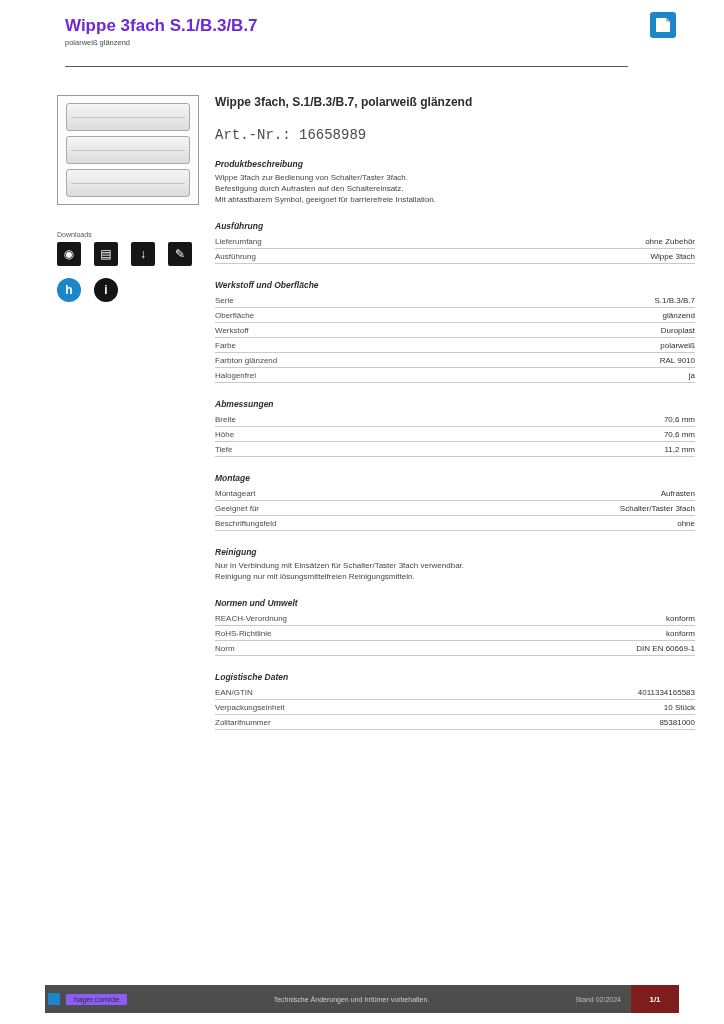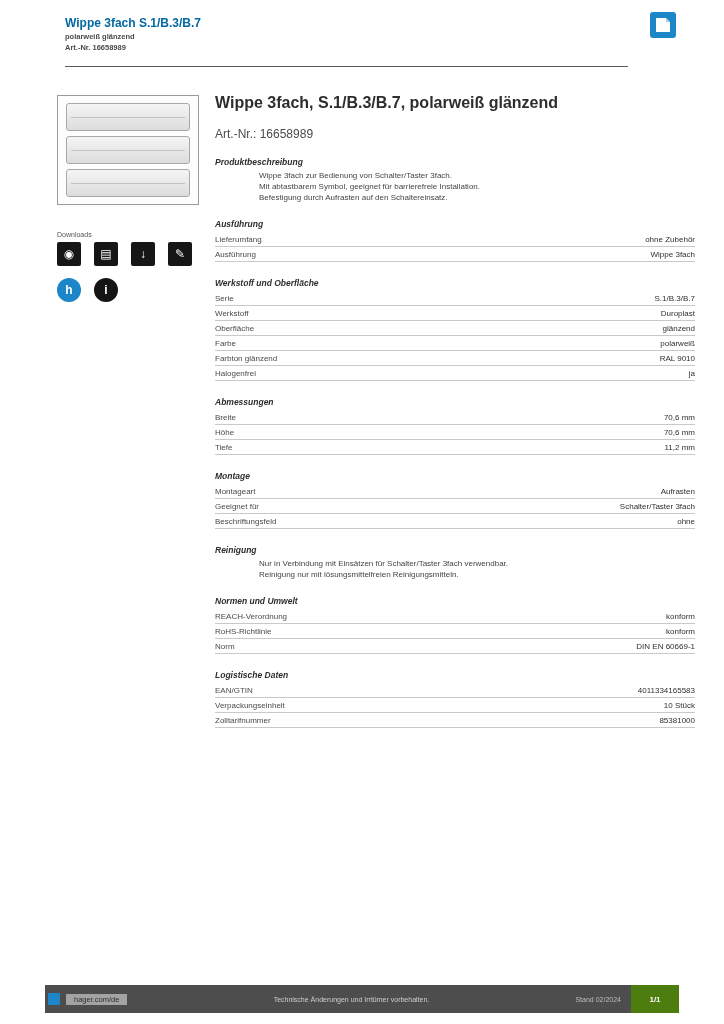--- a/index.html
+++ b/index.html
@@ -1,63 +1,62 @@
 <!DOCTYPE html>
 <html><head>
 <meta charset="utf-8">
 <style>
   * { margin:0; padding:0; box-sizing:border-box; }
   html,body { width:724px; height:1024px; background:#ffffff; overflow:hidden; }
   body { font-family:"Liberation Sans", sans-serif; color:#3a3a3a; position:relative; }
 
   
   .hdr { position:absolute; left:65px; top:16px; width:565px; }
-  .hdr-title { font-size:12px; font-weight:bold; color:#0369a1; }
-  .hdr-sub { font-size:7.5px; color:#4a4a4a; margin-top:2px;font-weight:bold; }
+  .hdr-title { font-size:17px; font-weight:bold; color:#6d28d9; }
+  .hdr-sub { font-size:7.5px; color:#4a4a4a; margin-top:2px; }
   .hdr-rule { position:absolute; left:65px; top:66px; width:563px; height:1px; background:#5a5a5a; }
   .logo { position:absolute; right:48px; top:12px; width:26px; height:26px; }
   .logo svg { width:100%; height:100%; display:block; }
 
   
   .aside { position:absolute; left:57px; top:95px; width:145px; }
   .product-image { width:142px; height:110px; border:1px solid #9a9a9a; background:#fdfdfd; padding:7px 8px; display:flex; flex-direction:column; gap:5px; }
   .rocker { flex:1; background:linear-gradient(#f5f5f5,#dcdcdc); border:1px solid #a8a8a8; border-radius:3px; position:relative; }
   .rocker::after { content:""; position:absolute; left:4px; right:4px; top:50%; height:1px; background:#c2c2c2; }
   .dl-label { font-size:7px; color:#555; margin-top:26px; margin-bottom:4px; }
   .icon-row { display:flex; gap:13px; margin-bottom:12px; }
   .sq-icon { width:24px; height:24px; background:#161616; border-radius:2px; color:#ffffff; display:flex; align-items:center; justify-content:center; font-size:12px; cursor:pointer; }
   .rd-icon { width:24px; height:24px; border-radius:50%; color:#ffffff; display:flex; align-items:center; justify-content:center; font-size:12px; font-weight:bold; cursor:pointer; }
   .rd-blue { background:#1d86c8; }
   .rd-dark { background:#141414; }
 
   
   .main { position:absolute; left:215px; top:95px; width:480px; }
-  .title { font-size:16px; font-weight:bold; color:#2d2d2d; line-height:15px; }
-  .artline { font-size:12px; color:#4a4a4a; margin-top:17px; }
+  .title { font-size:12px; font-weight:bold; color:#2d2d2d; line-height:15px; }
+  .artline { font-size:14px; color:#4a4a4a; margin-top:17px;font-family:Liberation Mono, monospace; }
   .sec-head { font-size:8.5px; font-weight:bold; color:#2d2d2d; margin-top:16px; margin-bottom:3px;font-style:italic; }
-  .para { font-size:8px; line-height:11px; color:#454545;margin-left:44px; }
+  .para { font-size:8px; line-height:11px; color:#454545; }
   .spec-row { display:flex; justify-content:space-between; align-items:flex-end; font-size:8px; padding:3px 0 2px 0; border-bottom:1px solid #c9c9c9; }
   .spec-label { color:#4a4a4a; }
   .spec-value { color:#2f2f2f; text-align:right; }
 
   
   .footer { position:absolute; left:45px; right:45px; bottom:11px; height:28px; background:#4d4d4d; display:flex; align-items:center; }
   .ftr-accent { width:12px; height:12px; background:#1d86c8; margin-left:3px; flex:0 0 auto; }
-  .site-box { background:#a3a3a3; color:#2e2e2e; font-size:7.5px; padding:1px 8px; margin-left:6px; flex:0 0 auto; }
+  .site-box { background:#8b5cf6; color:#2e2e2e; font-size:7.5px; padding:1px 8px; margin-left:6px; flex:0 0 auto; }
   .ftr-center { flex:1; text-align:center; color:#cfcfcf; font-size:7px; }
   .ftr-date { color:#bdbdbd; font-size:7px; margin-right:10px; }
-  .page-block { background:#4d7c0f; color:#ffffff; font-size:8px; font-weight:bold; height:28px; width:48px; display:flex; align-items:center; justify-content:center; flex:0 0 auto; }
+  .page-block { background:#7f1d1d; color:#ffffff; font-size:8px; font-weight:bold; height:28px; width:48px; display:flex; align-items:center; justify-content:center; flex:0 0 auto; }
 </style>
 </head>
 <body>
 
 <div class="hdr">
   <div class="hdr-title">Wippe 3fach S.1/B.3/B.7</div>
   <div class="hdr-sub">polarweiß glänzend</div>
-  <div class="hdr-sub">Art.-Nr. 16658989</div>
 </div>
 <div class="hdr-rule"></div>
 <div class="logo">
   <svg viewBox="0 0 26 26">
     <rect x="0" y="0" width="26" height="26" rx="3" fill="#1d86c8"></rect>
     <path d="M6 20 L6 6 L16 6 L20 10 L20 20 Z" fill="#ffffff"></path>
     <path d="M16 6 L16 10 L20 10 Z" fill="#9fd1ee"></path>
   </svg>
 </div>
 
@@ -94,45 +93,45 @@
     </div>
   </div>
 </div>
 
 <div class="main">
   <div class="title">Wippe 3fach, S.1/B.3/B.7, polarweiß glänzend</div>
   <div class="artline">Art.-Nr.: 16658989</div>
 
   <div class="sec-head">Produktbeschreibung</div>
   <div class="para">Wippe 3fach zur Bedienung von Schalter/Taster 3fach.</div>
+  <div class="para">Befestigung durch Aufrasten auf den Schaltereinsatz.</div>
   <div class="para">Mit abtastbarem Symbol, geeignet für barrierefreie Installation.</div>
-  <div class="para">Befestigung durch Aufrasten auf den Schaltereinsatz.</div>
 
   <div class="sec-head">Ausführung</div>
   <div class="spec-row">
     <span class="spec-label">Lieferumfang</span>
     <span class="spec-value">ohne Zubehör</span>
   </div>
   <div class="spec-row">
     <span class="spec-label">Ausführung</span>
     <span class="spec-value">Wippe 3fach</span>
   </div>
 
   <div class="sec-head">Werkstoff und Oberfläche</div>
   <div class="spec-row">
     <span class="spec-label">Serie</span>
     <span class="spec-value">S.1/B.3/B.7</span>
   </div>
   <div class="spec-row">
+    <span class="spec-label">Oberfläche</span>
+    <span class="spec-value">glänzend</span>
+  </div>
+  <div class="spec-row">
     <span class="spec-label">Werkstoff</span>
     <span class="spec-value">Duroplast</span>
-  </div>
-  <div class="spec-row">
-    <span class="spec-label">Oberfläche</span>
-    <span class="spec-value">glänzend</span>
   </div>
   <div class="spec-row">
     <span class="spec-label">Farbe</span>
     <span class="spec-value">polarweiß</span>
   </div>
   <div class="spec-row">
     <span class="spec-label">Farbton glänzend</span>
     <span class="spec-value">RAL 9010</span>
   </div>
   <div class="spec-row">

